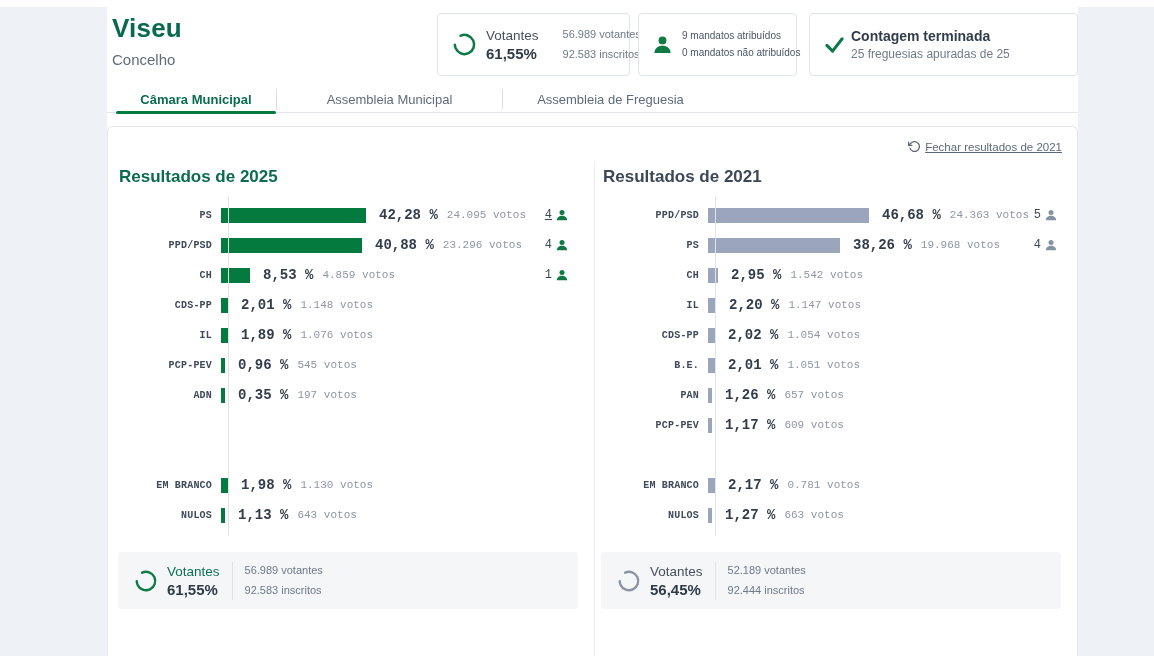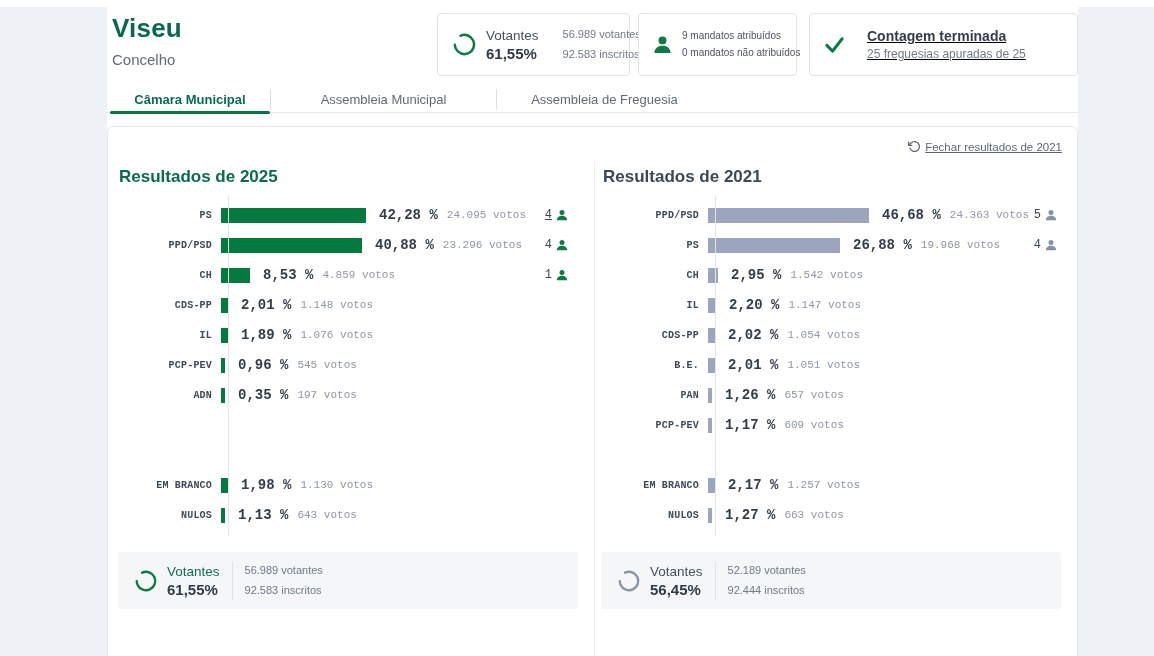--- a/index.html
+++ b/index.html
@@ -22,26 +22,26 @@
   .spin { color:#0c7a46; display:flex; }
   .spin-gray { color:#8a93a2; display:flex; }
   .t-col { margin-left:9px; }
   .t-label { font-size:13.5px; color:#46505e; }
   .t-pct { font-size:15px; font-weight:700; color:#2f3a47; margin-top:2px; }
   .vdiv { width:1px; height:38px; background:#dfe4ea; margin:0 12px 0 12px; }
   .t-lines { font-size:11px; color:#6f7a89; line-height:1.75; white-space:nowrap; }
   .mi-person { color:#0f7a44; display:flex; }
   .m-lines { margin-left:10px; font-size:10px; color:#4a5563; line-height:1.65; white-space:nowrap; }
   .check { color:#0c7a46; display:flex; }
-  .s-col { margin-left:22px;text-decoration:underline; }
+  .s-col { margin-left:6px; }
   .s-title { font-size:14px; font-weight:700; color:#323d4b; }
   .s-sub { font-size:12px; color:#6f7a89; margin-top:3px; }
 
   
-  .maintabs { display:flex; align-items:center; height:27px; margin-top:10px; border-bottom:1px solid #e3e7ec; padding-left:3px; }
+  .maintabs { display:flex; align-items:center; height:27px; margin-top:10px; border-bottom:1px solid #e3e7ec; padding-left:9px; }
   .mtab { position:relative; height:100%; display:flex; align-items:center; justify-content:center; font-size:13px; color:#5f6b7a; cursor:pointer; }
   .mtab-1 { width:160px; } .mtab-2 { width:225px; } .mtab-3 { width:215px; }
   .mtab.active { color:#0a6b4e; font-weight:700; }
   .mtab.active::after { content:""; position:absolute; left:0; right:0; bottom:-2px; height:3px; background:#047a3e; border-radius:2px; }
   .vsep { width:1px; height:20px; background:#d9dfe6; }
 
   
   .card { margin-top:13px; background:#fff; border:1px solid #e3e7ec; border-bottom:none; border-radius:6px 6px 0 0; height:537px; overflow:hidden; display:flex; flex-direction:column; }
   .subtabs { display:flex; align-items:center; height:34px; border-bottom:1px solid #e6eaee; padding-left:8px; flex:0 0 auto; }
   .stab { position:relative; height:100%; width:158px; display:flex; align-items:center; justify-content:center; font-size:13px; color:#5f6b7a; cursor:pointer; }
@@ -294,21 +294,21 @@
                         <circle cx="6" cy="3.4" r="2.5"></circle>
                         <path d="M0.9 11.3c0-2.8 2.2-4.5 5.1-4.5s5.1 1.7 5.1 4.5z"></path>
                       </svg>
                     </span>
                 </span>
               </div>
 
               <div class="row">
                 <span class="rlabel">PS</span>
                 <span class="rbar bar-s" style="width: 132px;"></span>
-                <span class="rpct">26,88 %</span>
+                <span class="rpct">38,26 %</span>
                 <span class="rvotes">19.968 votos</span>
                 <span class="rseats">
                   <span>4</span>
                   <span class="seat-ic">
                       <svg viewBox="0 0 12 12" width="12" height="12" fill="currentColor">
                         <circle cx="6" cy="3.4" r="2.5"></circle>
                         <path d="M0.9 11.3c0-2.8 2.2-4.5 5.1-4.5s5.1 1.7 5.1 4.5z"></path>
                       </svg>
                     </span>
                 </span>
@@ -353,21 +353,21 @@
                 <span class="rlabel">PCP-PEV</span>
                 <span class="rbar bar-s" style="width: 4px;"></span>
                 <span class="rpct">1,17 %</span>
                 <span class="rvotes">609 votos</span>
               </div>
 
               <div class="row mt30">
                 <span class="rlabel">EM BRANCO</span>
                 <span class="rbar bar-s" style="width: 7px;"></span>
                 <span class="rpct">2,17 %</span>
-                <span class="rvotes">1.257 votos</span>
+                <span class="rvotes">0.781 votos</span>
               </div>
 
               <div class="row">
                 <span class="rlabel">NULOS</span>
                 <span class="rbar bar-s" style="width: 4px;"></span>
                 <span class="rpct">1,27 %</span>
                 <span class="rvotes">663 votos</span>
               </div>
             </div>
 

